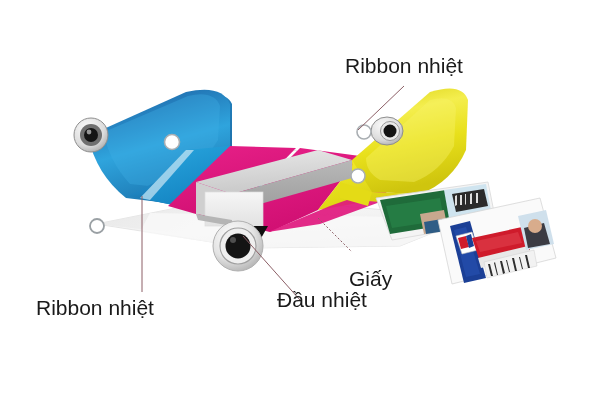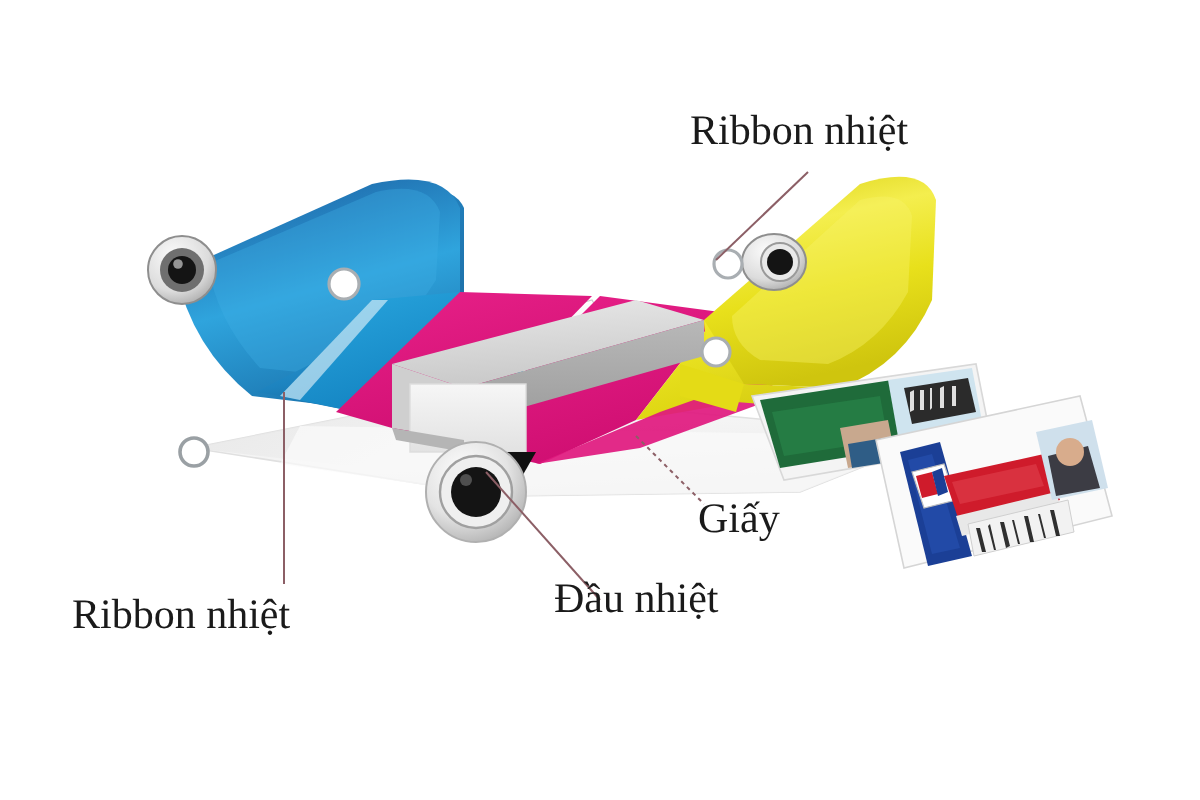--- a/index.html
+++ b/index.html
@@ -8,28 +8,28 @@
     background:#ffffff;
     font-family:"Liberation Sans", sans-serif;
     overflow:hidden;
     position:relative;
   }
   #stage{position:absolute;inset:0;width:600px;height:400px;}
   .label{
     position:absolute;
     color:#1a1a1a;
     font-size:21px;
-    font-family:Liberation Serif, serif;
+    font-family:Liberation Sans, sans-serif;
     white-space:nowrap;
     line-height:1;
   }
   #lbl-ribbon-top{left:345px;top:55px;}
   #lbl-ribbon-bottom{left:36px;top:297px;}
   #lbl-head{left:277px;top:289px;}
-  #lbl-paper{left:349px;top:249px;}
+  #lbl-paper{left:349px;top:268px;}
 </style>
 </head>
 <body>
 
 <svg id="stage" viewBox="0 0 600 400" xmlns="http://www.w3.org/2000/svg">
 
   <defs>
     <linearGradient id="gBlueRoll" x1="0" y1="0" x2="0.35" y2="1">
       <stop offset="0%" stop-color="#1a5590"></stop>
       <stop offset="25%" stop-color="#2379b8"></stop>

